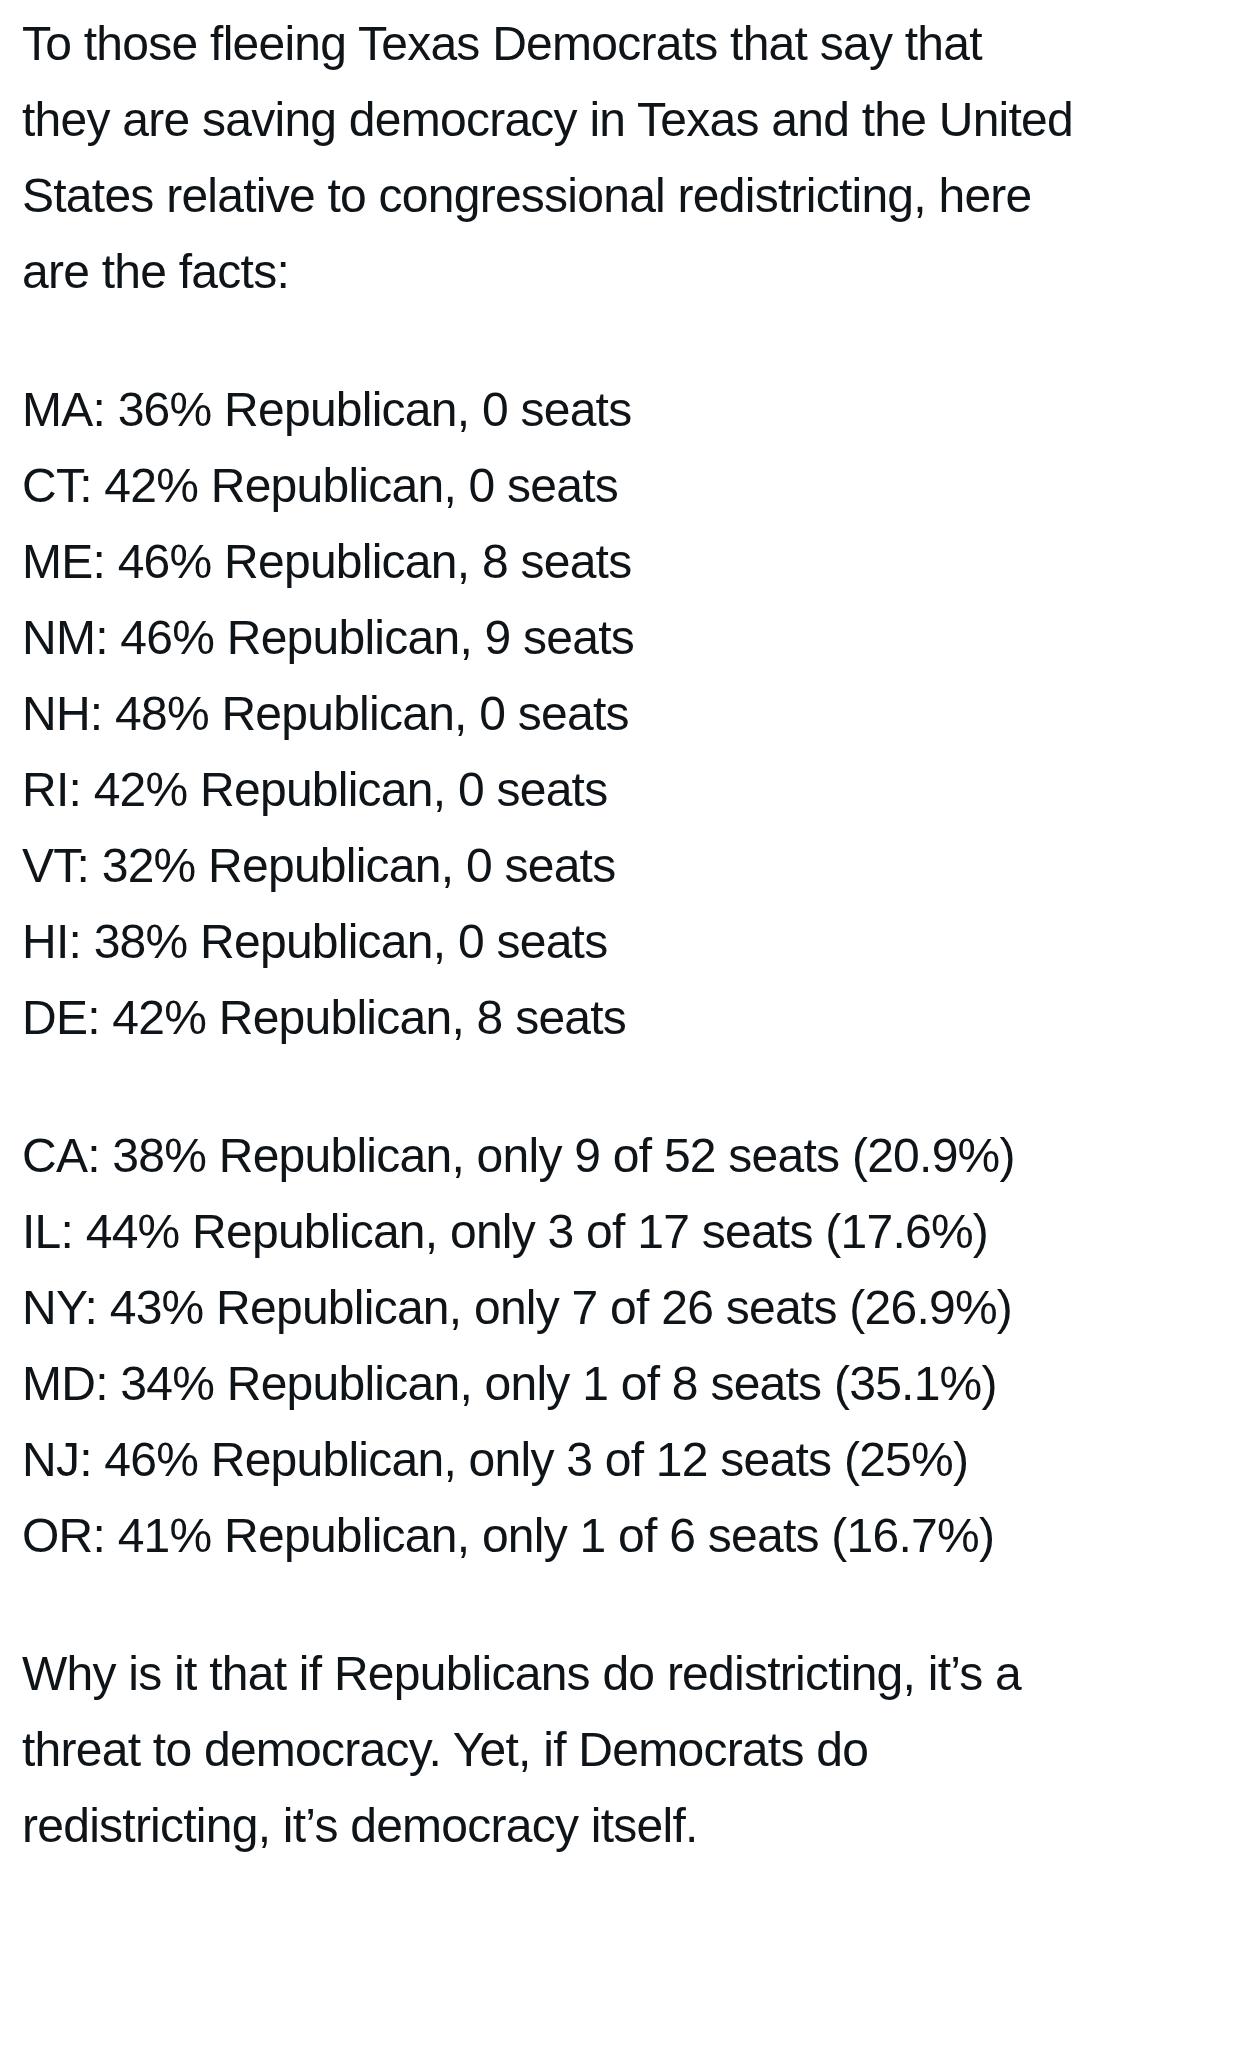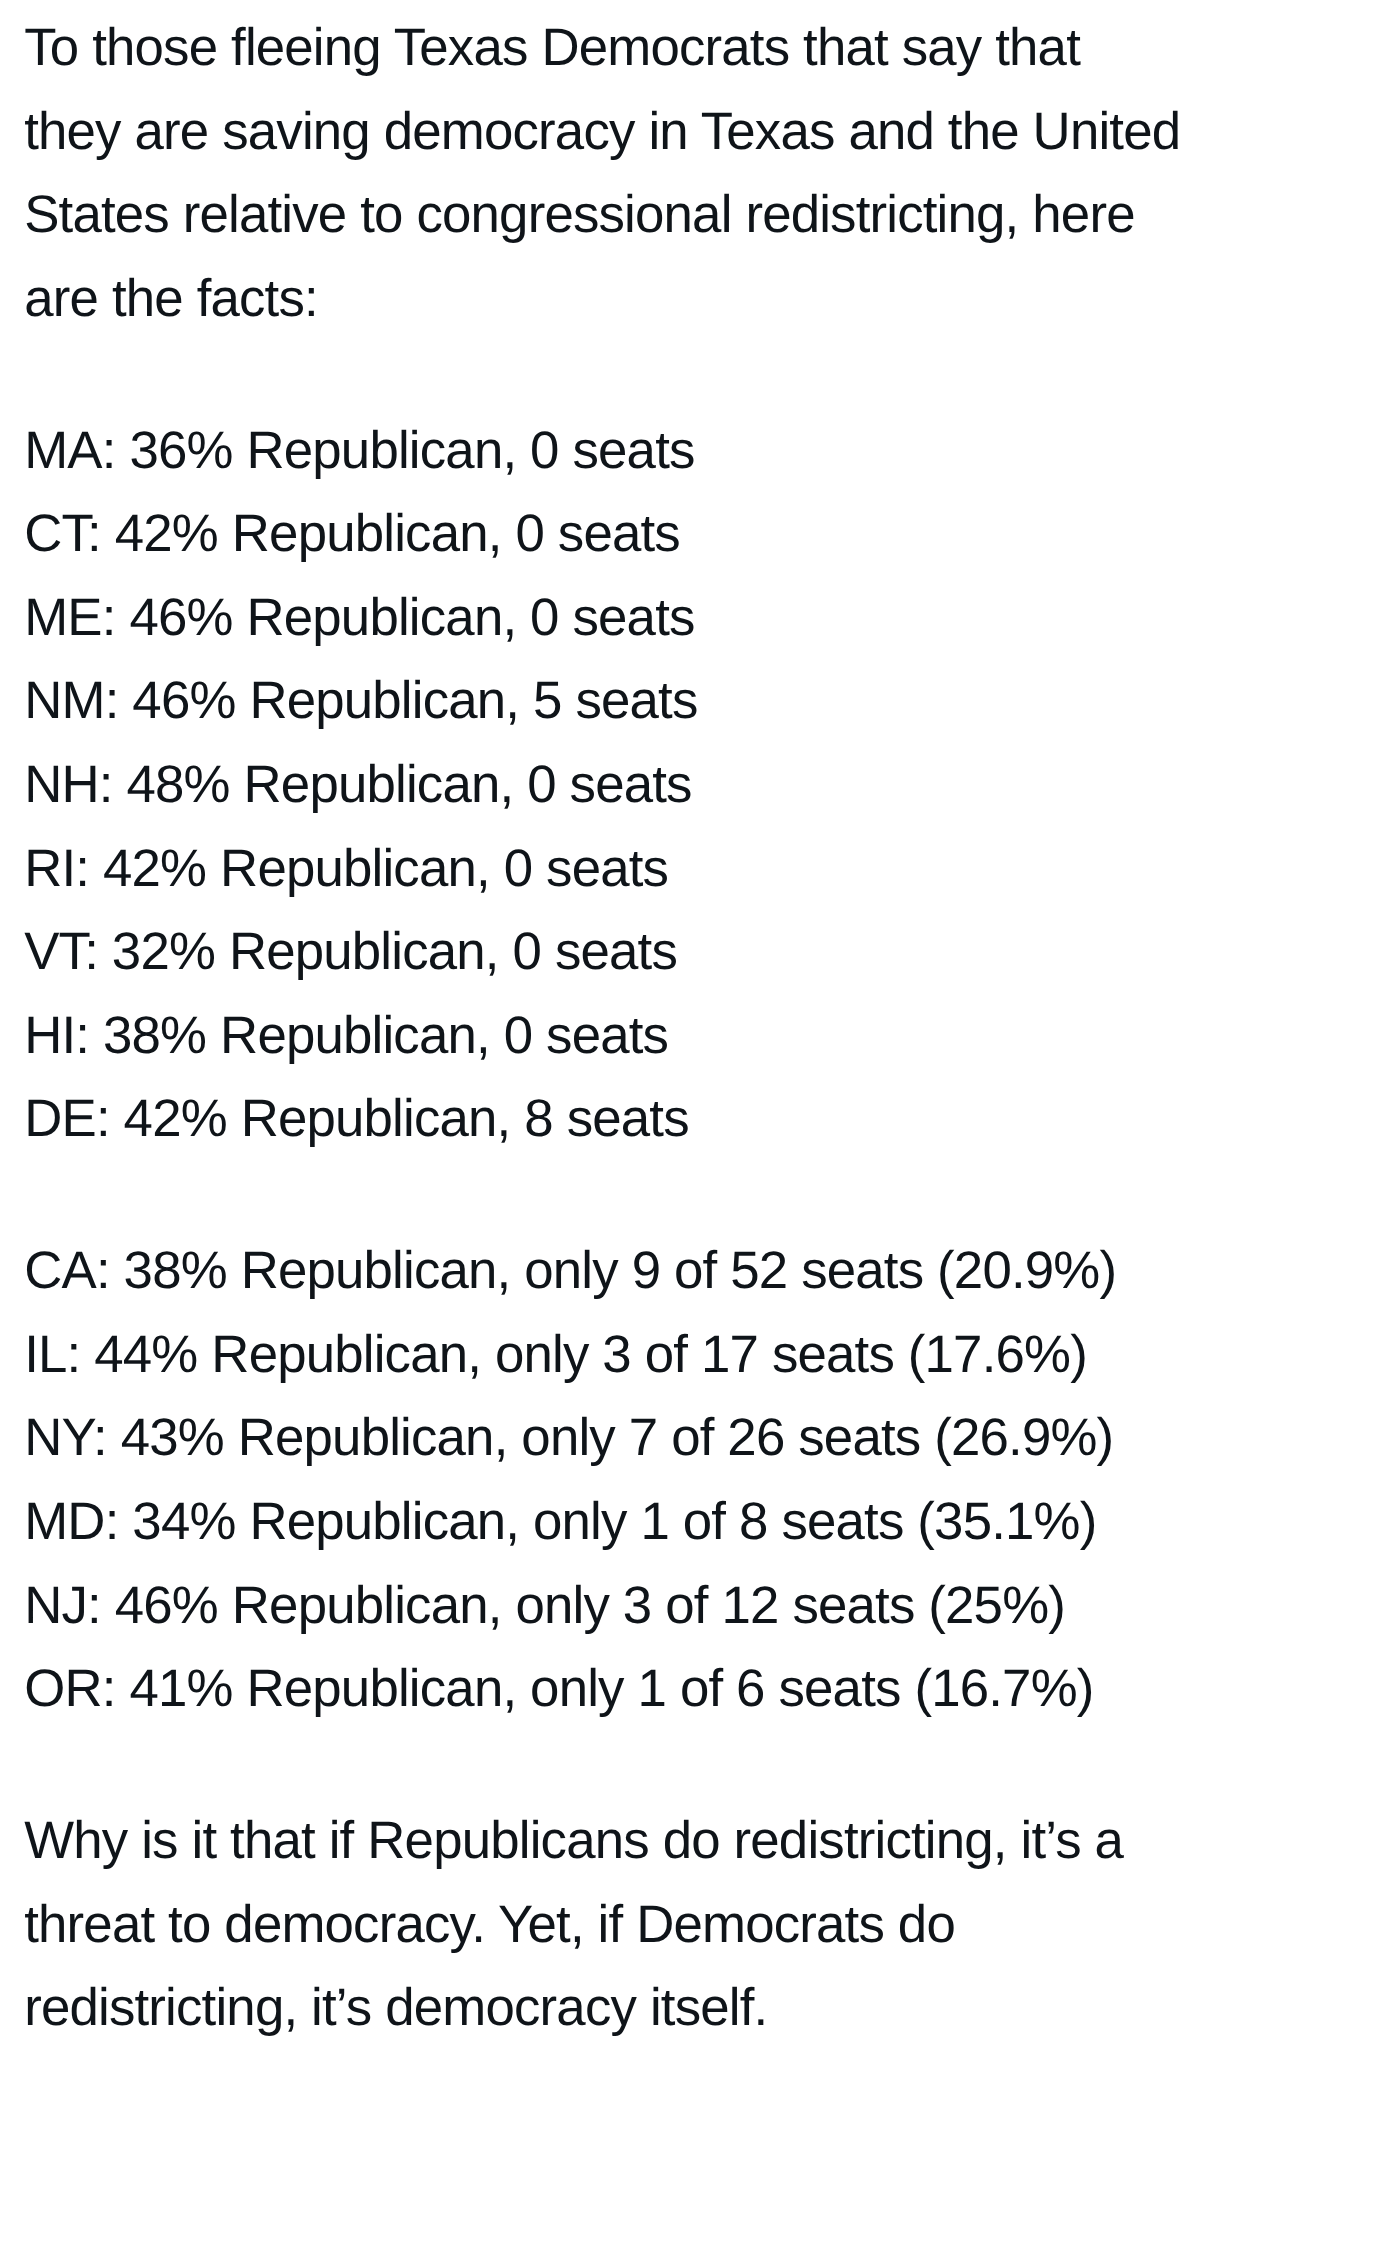--- a/index.html
+++ b/index.html
@@ -39,22 +39,22 @@
   <div class="block">
     <span class="ln">To those fleeing Texas Democrats that say that</span>
     <span class="ln">they are saving democracy in Texas and the United</span>
     <span class="ln">States relative to congressional redistricting, here</span>
     <span class="ln">are the facts:</span>
   </div>
 
   <div class="block">
     <span class="ln">MA: 36% Republican, 0 seats</span>
     <span class="ln">CT: 42% Republican, 0 seats</span>
-    <span class="ln">ME: 46% Republican, 0 seats</span>
-    <span class="ln">NM: 46% Republican, 5 seats</span>
+    <span class="ln">ME: 46% Republican, 8 seats</span>
+    <span class="ln">NM: 46% Republican, 9 seats</span>
     <span class="ln">NH: 48% Republican, 0 seats</span>
     <span class="ln">RI: 42% Republican, 0 seats</span>
     <span class="ln">VT: 32% Republican, 0 seats</span>
     <span class="ln">HI: 38% Republican, 0 seats</span>
     <span class="ln">DE: 42% Republican, 8 seats</span>
   </div>
 
 
   <div class="block">
     <span class="ln">CA: 38% Republican, only 9 of 52 seats (20.9%)</span>

